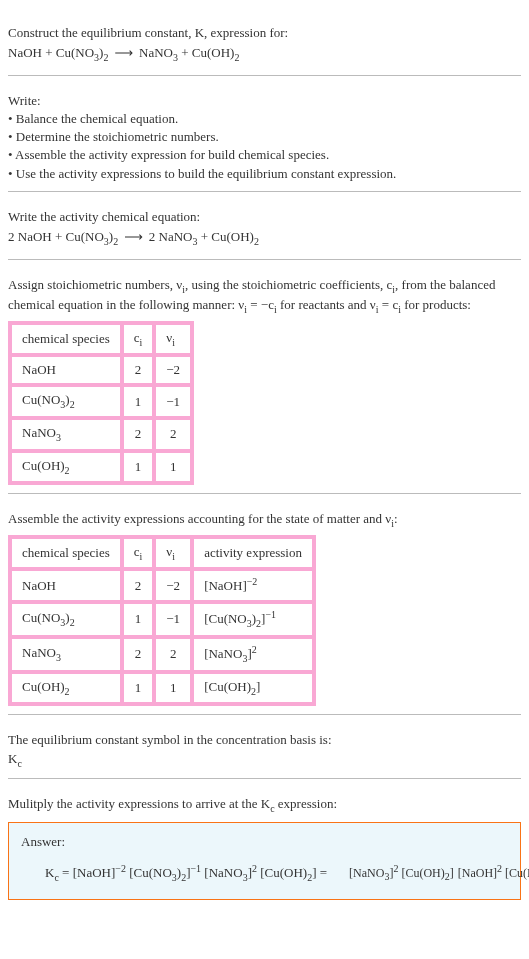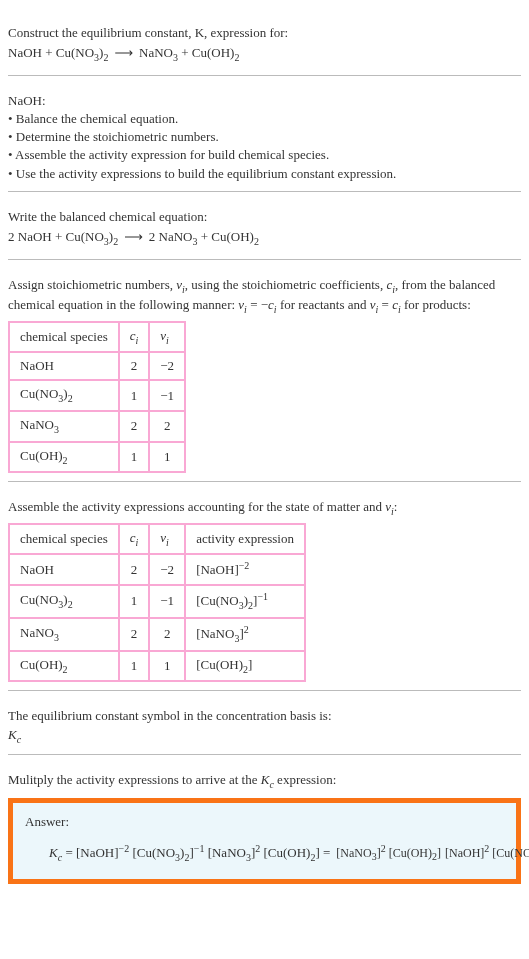--- a/index.html
+++ b/index.html
@@ -28,45 +28,45 @@
   }
   sub { font-size: 10px; }
   sup { font-size: 10px; }
   .arrow { padding: 0 6px; }
   .plan-item { }
   table.data {
     border-collapse: collapse;
     margin-top: 4px;
   }
   table.data th, table.data td {
-    border: 2px solid #f9a8d4;
+    border: 4px solid #f9a8d4;
     padding: 4px 10px;
     font-weight: normal;
     text-align: left;
     font-size: 13px;
   }
   table.data td.num { text-align: center; }
   table.data th { background: #fff; }
-  .ital { font-style: italic; }
+  .ital { }
   .answer-box {
     background: #ecf7fb;
-    border: 5px solid #f97316;
+    border: 1px solid #f97316;
     padding: 10px 12px 14px 12px;
     margin-top: 6px;
   }
   .answer-label {
     font-size: 13px;
     color: #333;
     margin-bottom: 10px;
   }
   .kc-line {
     display: flex;
     align-items: center;
     justify-content: flex-start;
-    gap: 4px;
+    gap: 20px;
     font-size: 13px;
     flex-wrap: nowrap;
     padding-left: 24px;
   }
   .frac {
     display: inline-flex;
     flex-direction: row;
     align-items: center;
     vertical-align: middle;
     font-size: 12px;
@@ -85,30 +85,30 @@
 </head>
 <body>
 
 <div class="section">
   <div>Construct the equilibrium constant, K, expression for:</div>
   <div class="equation">NaOH + Cu(NO<sub>3</sub>)<sub>2</sub><span class="arrow">⟶</span>NaNO<sub>3</sub> + Cu(OH)<sub>2</sub></div>
 </div>
 <hr class="sep">
 
 <div class="section">
-  <div>NaOH:</div>
+  <div>Write:</div>
   <div class="plan-item">• Balance the chemical equation.</div>
   <div class="plan-item">• Determine the stoichiometric numbers.</div>
   <div class="plan-item">• Assemble the activity expression for build chemical species.</div>
   <div class="plan-item">• Use the activity expressions to build the equilibrium constant expression.</div>
 </div>
 <hr class="sep">
 
 <div class="section">
-  <div>Write the balanced chemical equation:</div>
+  <div>Write the activity chemical equation:</div>
   <div class="equation">2 NaOH + Cu(NO<sub>3</sub>)<sub>2</sub><span class="arrow">⟶</span>2 NaNO<sub>3</sub> + Cu(OH)<sub>2</sub></div>
 </div>
 <hr class="sep">
 
 <div class="section">
   <div>Assign stoichiometric numbers, <span class="ital">ν<sub>i</sub></span>, using the stoichiometric coefficients, <span class="ital">c<sub>i</sub></span>, from the balanced chemical equation in the following manner: <span class="ital">ν<sub>i</sub></span> = −<span class="ital">c<sub>i</sub></span> for reactants and <span class="ital">ν<sub>i</sub></span> = <span class="ital">c<sub>i</sub></span> for products:</div>
   <table class="data">
     <tbody>
         <tr>
       <th>chemical species</th>

